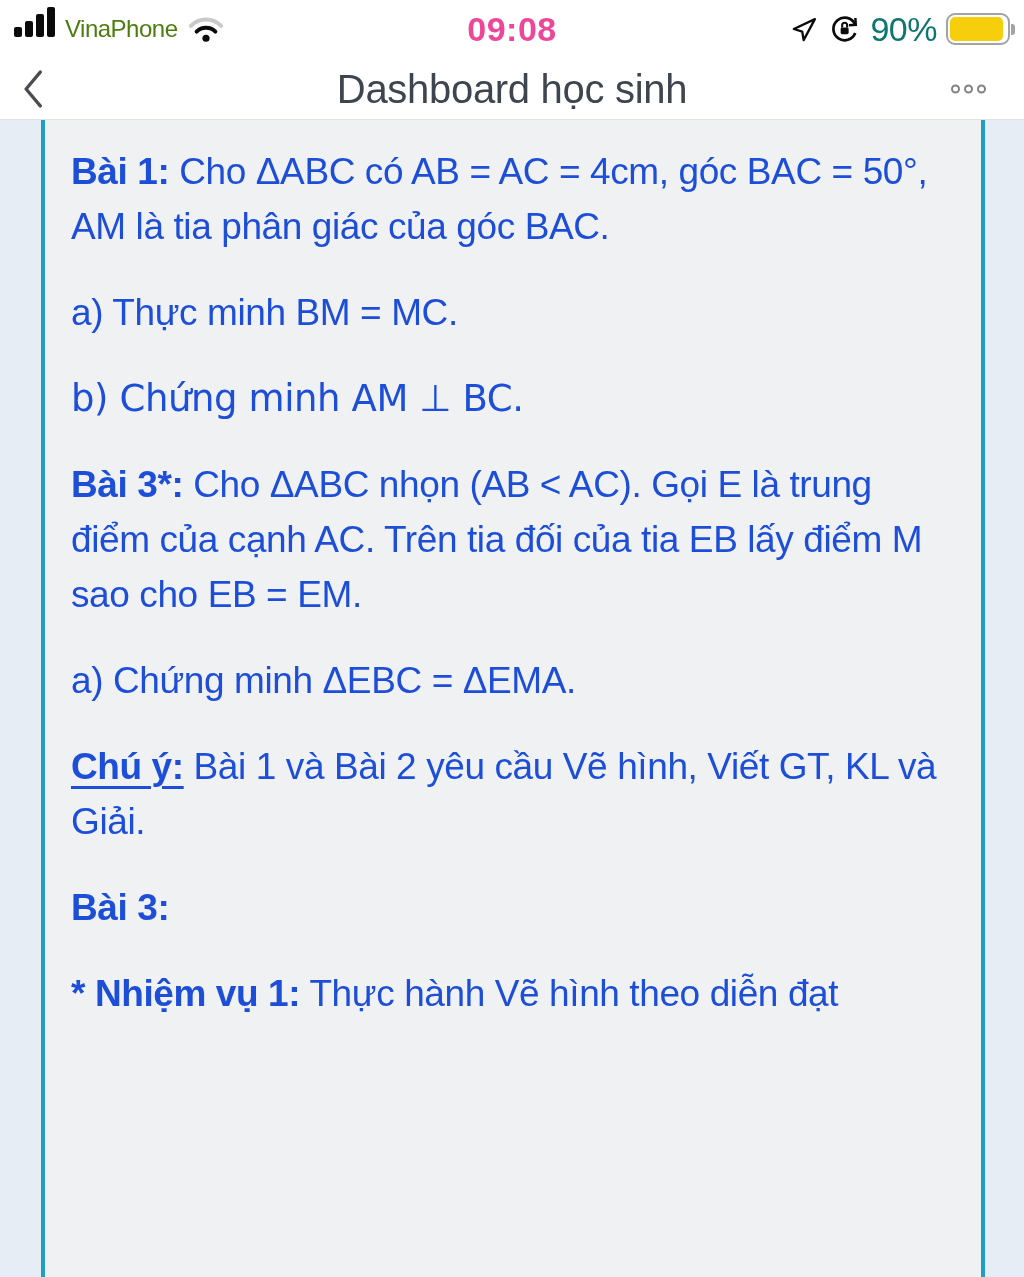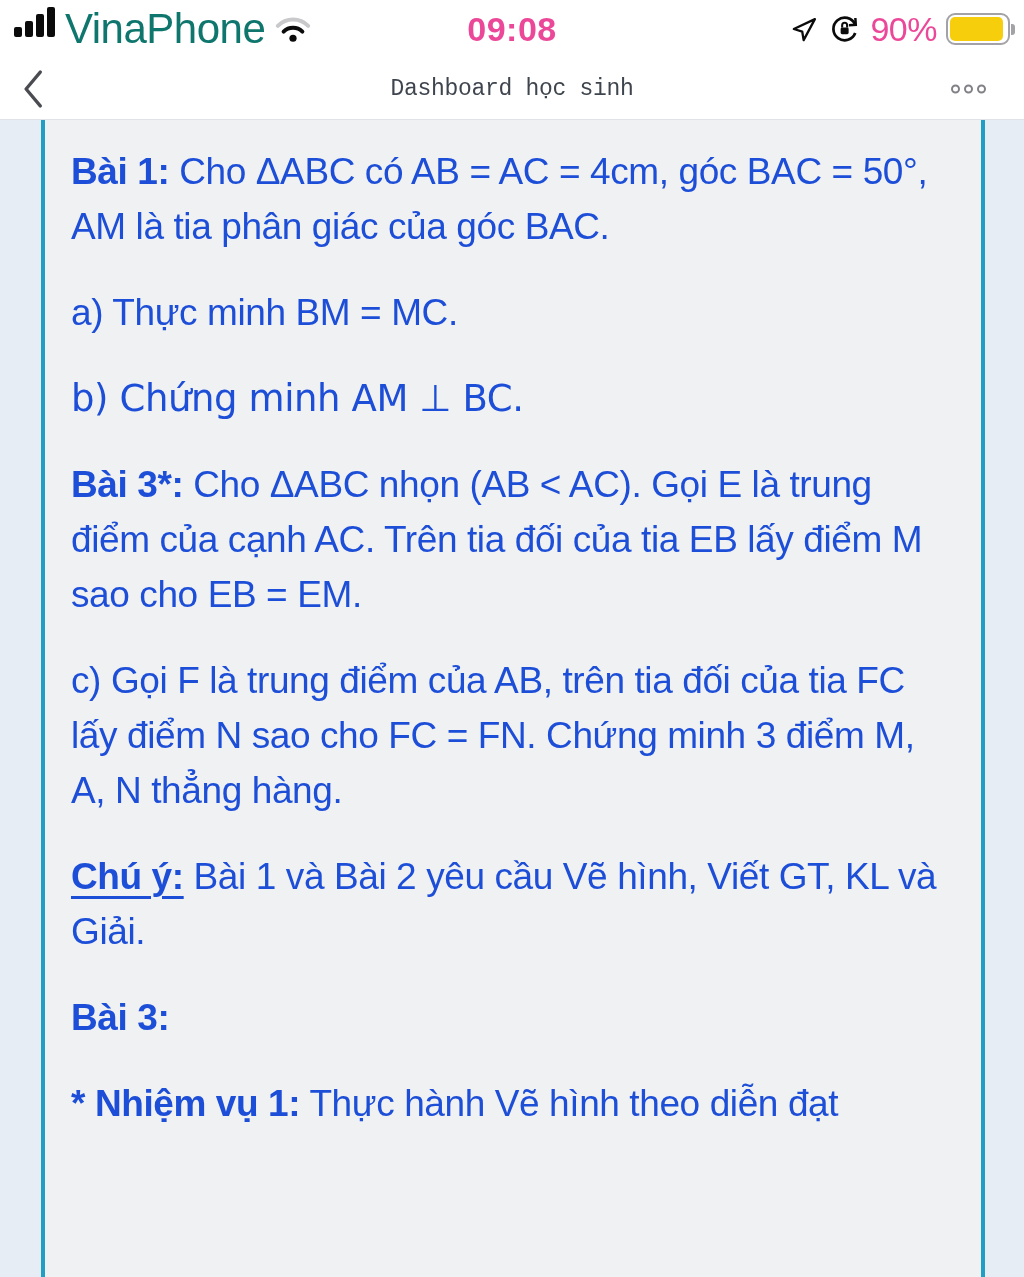--- a/index.html
+++ b/index.html
@@ -14,40 +14,40 @@
     height:58px;background:#ffffff;position:relative;
     display:flex;align-items:center;padding:0 14px;box-sizing:border-box;
   }
   .sb-left{display:flex;align-items:center;gap:10px;}
   .sig{display:flex;align-items:flex-end;gap:3px;height:34px;padding-bottom:9px;box-sizing:border-box;}
   .sig i{display:block;width:8px;background:#0b0b0c;border-radius:2px;}
   .sig i:nth-child(1){height:10px;}
   .sig i:nth-child(2){height:16px;}
   .sig i:nth-child(3){height:23px;}
   .sig i:nth-child(4){height:30px;}
-  .carrier{font-size:42px;color:#0f766e;letter-spacing:-0.5px;}
+  .carrier{font-size:24px;color:#4d7c0f;letter-spacing:-0.5px;}
   .time{
     position:absolute;left:50%;top:50%;transform:translate(-50%,-50%);
     font-size:34px;font-weight:700;color:#ec4899;letter-spacing:0.5px;
   }
   .sb-right{margin-left:auto;display:flex;align-items:center;gap:9px;}
-  .pct{font-size:34px;color:#ec4899;letter-spacing:-0.5px;}
+  .pct{font-size:34px;color:#0f766e;letter-spacing:-0.5px;}
   .batt{position:relative;width:64px;height:32px;border:2.5px solid #a2a2a7;border-radius:9px;box-sizing:border-box;}
   .batt .fill{position:absolute;left:2px;top:2px;bottom:2px;width:88%;background:#f6ce0c;border-radius:5px;}
   .batt .nub{position:absolute;right:-7px;top:9px;width:4px;height:11px;background:#a2a2a7;border-radius:0 3px 3px 0;}
   
   .navbar{
     height:62px;background:#ffffff;position:relative;
     display:flex;align-items:center;box-sizing:border-box;
     border-bottom:1px solid #dfe3e8;
   }
   .back{position:absolute;left:22px;top:11px;width:30px;height:40px;display:flex;align-items:center;cursor:pointer;background:none;border:none;padding:0;}
   .nav-title{
     position:absolute;left:50%;top:50%;transform:translate(-50%,-50%);
-    font-size:23px;color:#3f454e;letter-spacing:-0.3px;white-space:nowrap;font-family:Liberation Mono, monospace;
+    font-size:40px;color:#3f454e;letter-spacing:-0.3px;white-space:nowrap;
   }
   .more{position:absolute;right:38px;top:50%;transform:translateY(-50%);display:flex;gap:4px;cursor:pointer;background:none;border:none;padding:6px 0;}
   .more i{display:block;width:9px;height:9px;border:2.5px solid #818187;border-radius:50%;box-sizing:border-box;}
   
   .content{position:relative;height:1157px;background:#e7edf4;}
   .quote{
     position:absolute;left:41px;right:39px;top:0;bottom:0;
     background:#f0f1f3;
     border-left:4px solid #219ec4;border-right:4px solid #219ec4;
     box-sizing:border-box;
@@ -121,18 +121,18 @@
       <i></i>
   </button>
 </div>
 
 <div class="content">
   <div class="quote">
     <p><span class="lead">Bài 1:</span><span> Cho ΔABC có AB = AC = 4cm, góc BAC = 50°, AM là tia phân giác của góc BAC.</span></p>
     <p><span class="lead"></span><span>a) Thực minh BM = MC.</span></p>
     <p class="perp"><span class="lead"></span><span>b) Chứng minh AM ⊥ BC.</span></p>
     <p><span class="lead">Bài 3*:</span><span> Cho ΔABC nhọn (AB &lt; AC). Gọi E là trung điểm của cạnh AC. Trên tia đối của tia EB lấy điểm M sao cho EB = EM.</span></p>
-    <p><span class="lead"></span><span>c) Gọi F là trung điểm của AB, trên tia đối của tia FC lấy điểm N sao cho FC = FN. Chứng minh 3 điểm M, A, N thẳng hàng.</span></p>
+    <p><span class="lead"></span><span>a) Chứng minh ΔEBC = ΔEMA.</span></p>
     <p><span class="lead u">Chú ý:</span><span> Bài 1 và Bài 2 yêu cầu Vẽ hình, Viết GT, KL và Giải.</span></p>
     <p><span class="lead">Bài 3:</span><span></span></p>
     <p><span class="lead">* Nhiệm vụ 1:</span><span> Thực hành Vẽ hình theo diễn đạt</span></p>
   </div>
 </div>
 
 </body></html>

